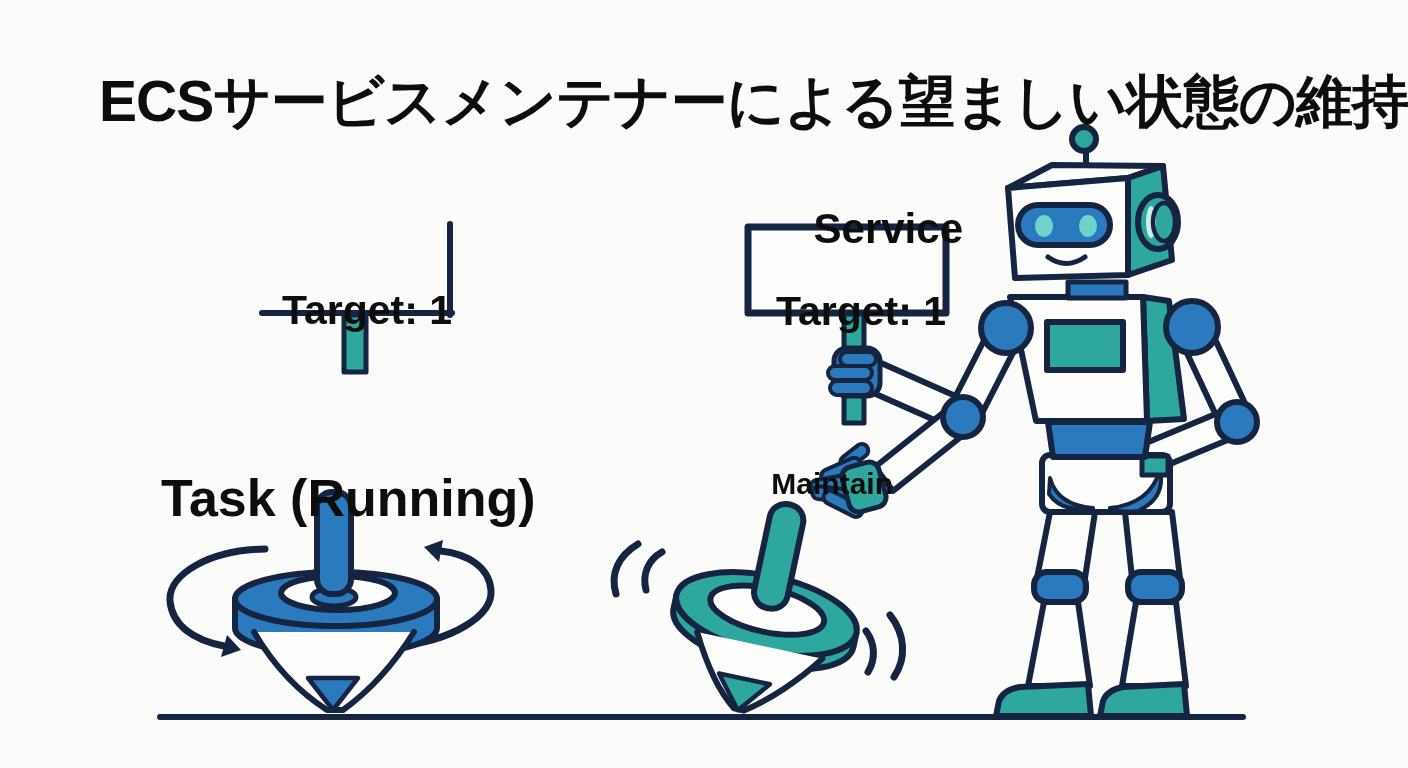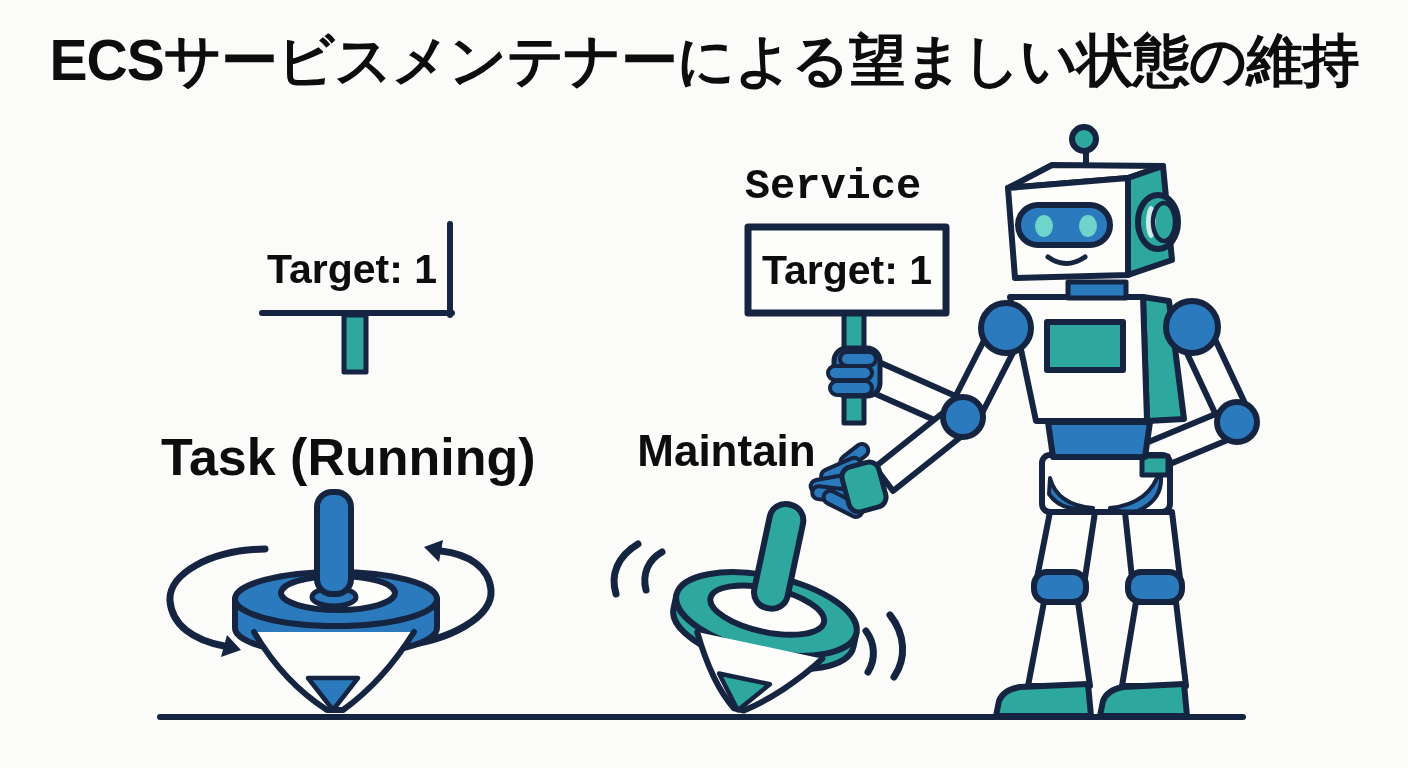--- a/index.html
+++ b/index.html
@@ -25,35 +25,36 @@
   .f-teal{fill:var(--c-teal);}
   .f-white{fill:#FDFDFC;}
   .f-light{fill:var(--c-light_teal);}
   .f-pale{fill:#CDEEEA;}
   .f-none{fill:none;}
   .f-ink{fill:var(--c-outline);}
   .txt{
     position:absolute;
     color:var(--c-ink);
     font-weight:800;
-    text-align:center;
+    text-align:right;
     white-space:nowrap;
     line-height:1.08;
+    margin-top:41px;
   }
   .title{
     left:0;right:0;top:30px;
     font-size:57px;
     font-weight:900;
     letter-spacing:-1px;
   }
-  .lbl-service{left:703px;width:260px;top:165px;font-size:42px;font-family:Liberation Mono, monospace;}
+  .lbl-service{left:703px;width:260px;top:165px;font-size:42px;}
   .sign-text-left{left:252px;width:200px;top:247px;font-size:41px;}
   .sign-text-service{left:748px;width:198px;top:248px;font-size:41px;}
   .lbl-task{left:161px;width:340px;top:429px;font-size:52px;}
-  .lbl-maintain{left:560px;width:333px;top:427px;font-size:44px;}
+  .lbl-maintain{left:560px;width:333px;top:427px;font-size:30px;}
 </style>
 </head>
 <body>
 
 <div class="stage">
 
   <svg width="1408" height="768" viewBox="0 0 1408 768">
 
     <line x1="160" y1="717" x2="1243" y2="717" class="ol" stroke-width="6"></line>
 

